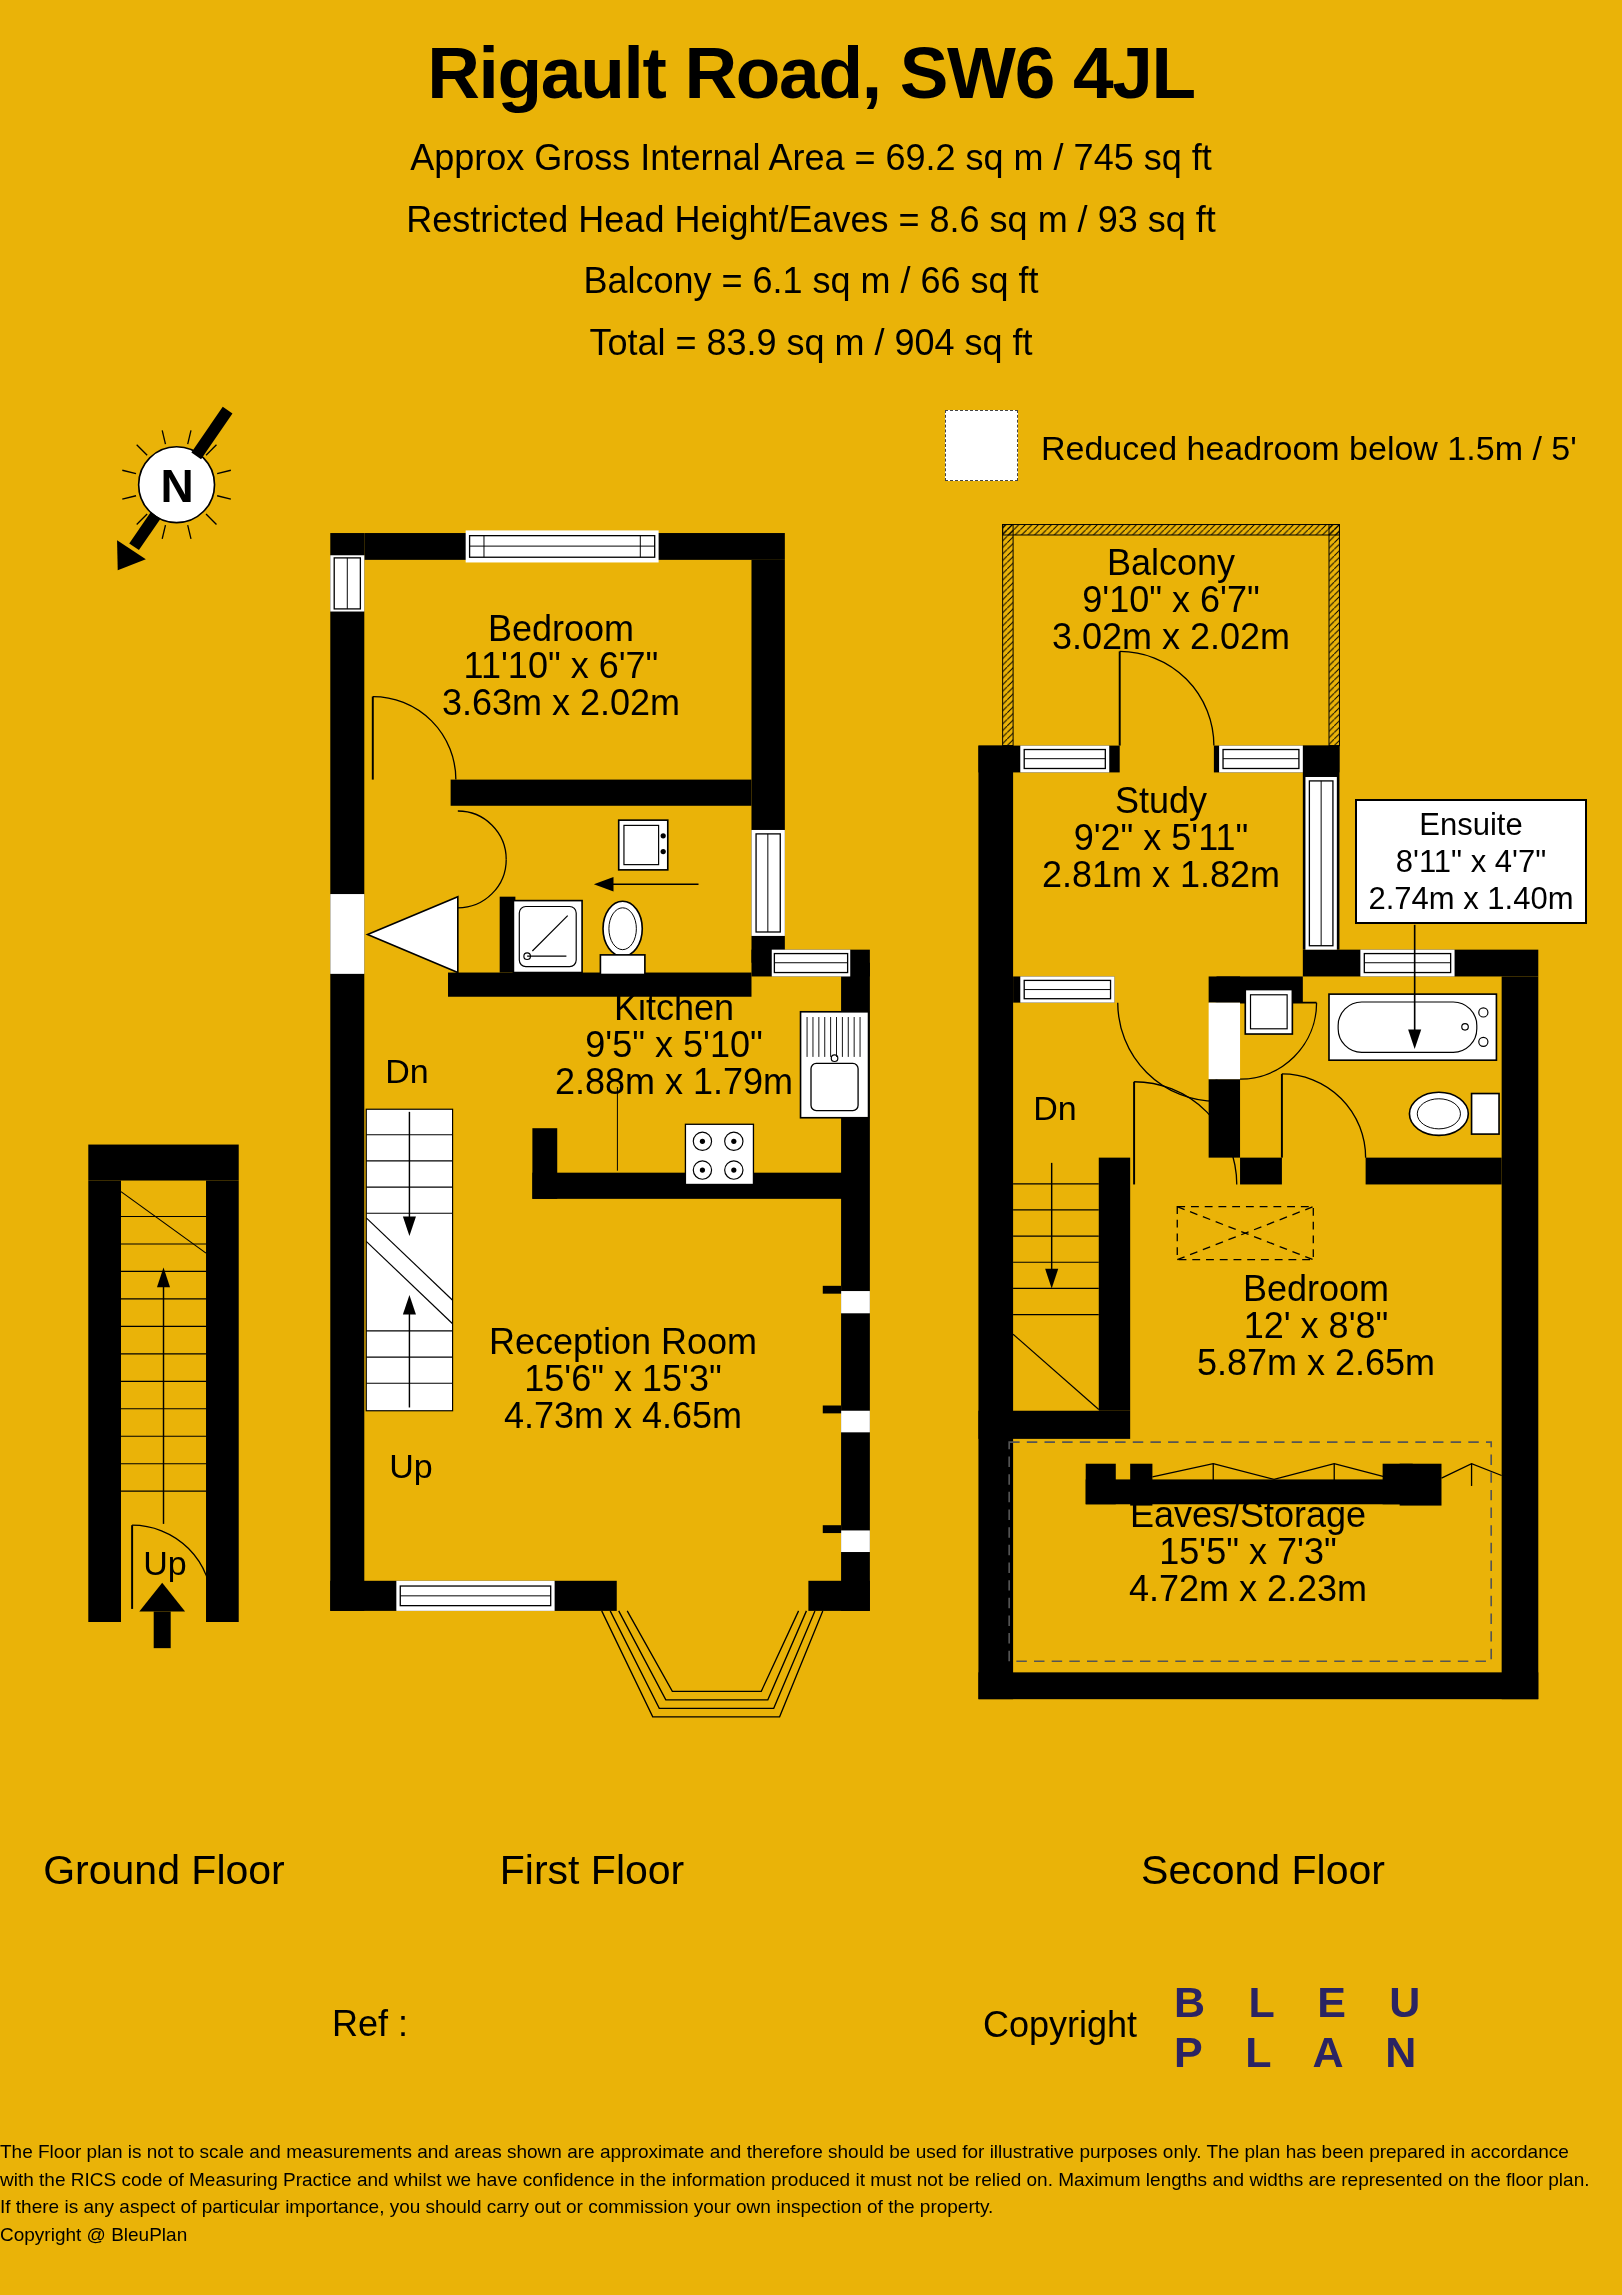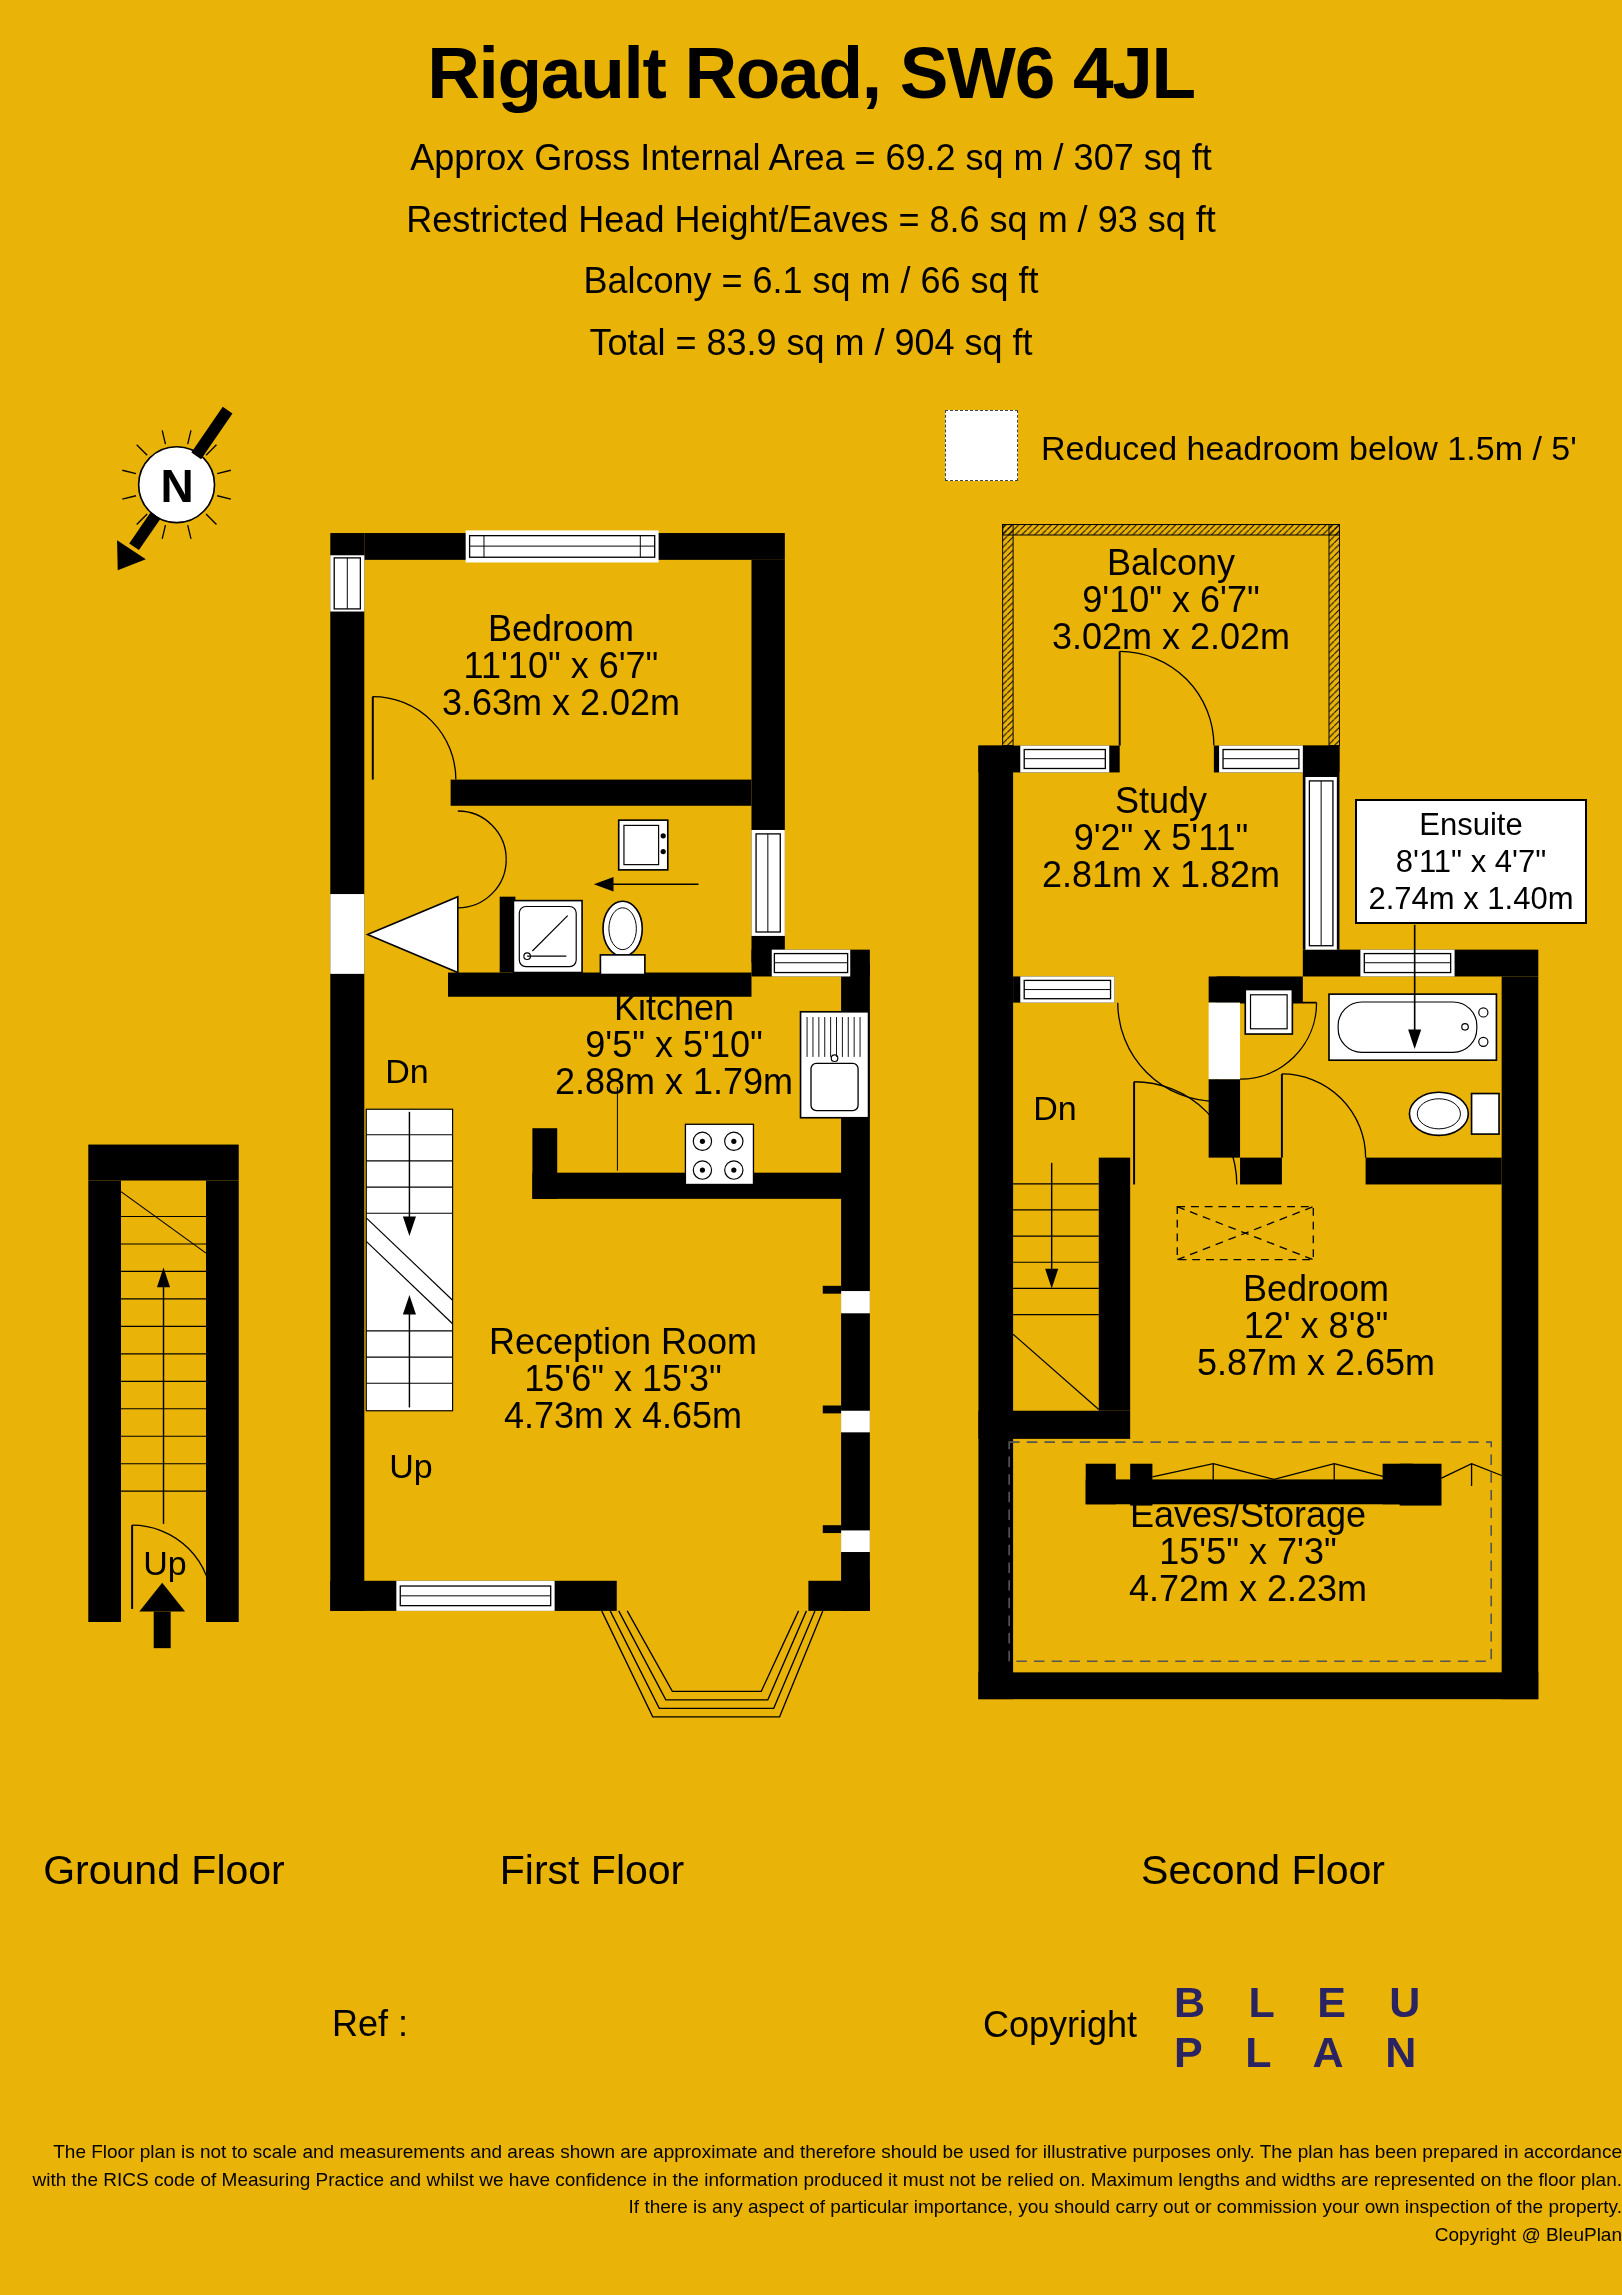--- a/index.html
+++ b/index.html
@@ -11,21 +11,21 @@
   .hdr-line{font-size:36px}
   .room-label{font-size:36px;line-height:37px}
   .label-box{border:2px solid #000;background:#fff;font-size:31px;line-height:37px;
              padding:5.2px 0;text-align:center;z-index:5}
   .updn{font-size:34px}
   .caption{font-size:41px}
   .legend-box{border:1.3px dashed #444;background:#fff}
   .legend-text{font-size:34px}
   .footer-text{font-size:36px}
   .logo{font-weight:bold;font-size:43px;line-height:50px;letter-spacing:15.7px;white-space:nowrap}
-  .disclaimer{font-size:19px;line-height:27.5px;text-align:right;width:1622px}
+  .disclaimer{font-size:19px;line-height:27.5px;text-align:left;width:1622px}
   .compass-n{font-size:46px;font-weight:bold}
   svg.plan{position:absolute;left:0;top:0;z-index:1}
   .txt{z-index:4}
 </style>
 </head>
 <body>
 
 <div class="canvas">
 
   <svg class="plan" width="1622" height="2295" viewBox="0 0 2480 3509">
@@ -343,21 +343,21 @@
         <line x1="1855" y1="2238" x2="1855" y2="2272"></line>
         <line x1="2040" y1="2238" x2="2040" y2="2272"></line>
         <line x1="2250" y1="2238" x2="2250" y2="2272"></line>
       </g>
 
       <rect x="1543" y="2205" width="737" height="335" fill="none" stroke="#555" stroke-width="2.5" stroke-dasharray="16 11"></rect>
     </g>
   </svg>
 
   <div class="abs ctr txt hdr-title" style="left:811px;top:31px">Rigault Road, SW6 4JL</div>
-  <div class="abs ctr txt hdr-line" style="left:811px;top:137px">Approx Gross Internal Area = 69.2 sq m / 307 sq ft</div>
+  <div class="abs ctr txt hdr-line" style="left:811px;top:137px">Approx Gross Internal Area = 69.2 sq m / 745 sq ft</div>
   <div class="abs ctr txt hdr-line" style="left:811px;top:199px">Restricted Head Height/Eaves = 8.6 sq m / 93 sq ft</div>
   <div class="abs ctr txt hdr-line" style="left:811px;top:260px">Balcony = 6.1 sq m / 66 sq ft</div>
   <div class="abs ctr txt hdr-line" style="left:811px;top:322px">Total = 83.9 sq m / 904 sq ft</div>
 
   <div class="abs ctr txt compass-n" style="left:177px;top:459px">N</div>
 
   <div class="abs legend-box txt" style="left:945px;top:410px;width:71px;height:69px"></div>
   <div class="abs txt legend-text" style="left:1041px;top:429px;white-space:nowrap">Reduced headroom below 1.5m / 5'</div>
 
   <div class="abs ctr txt room-label" style="left:561px;top:610px">

